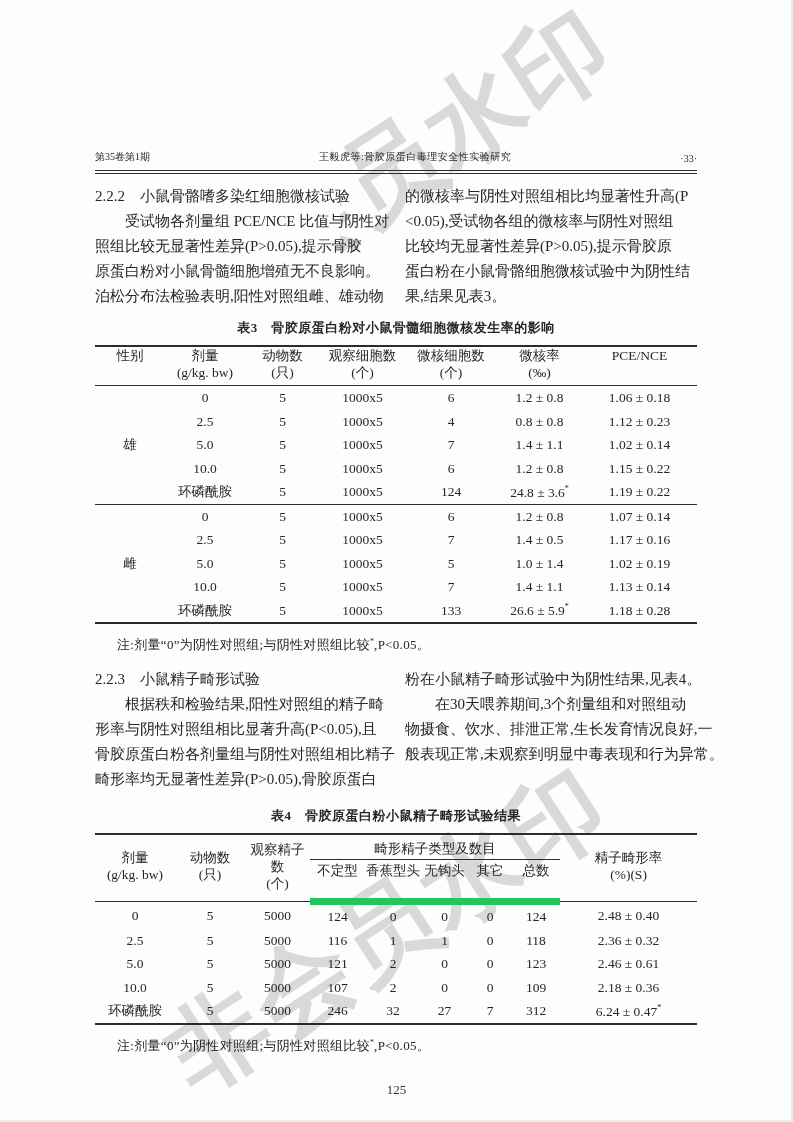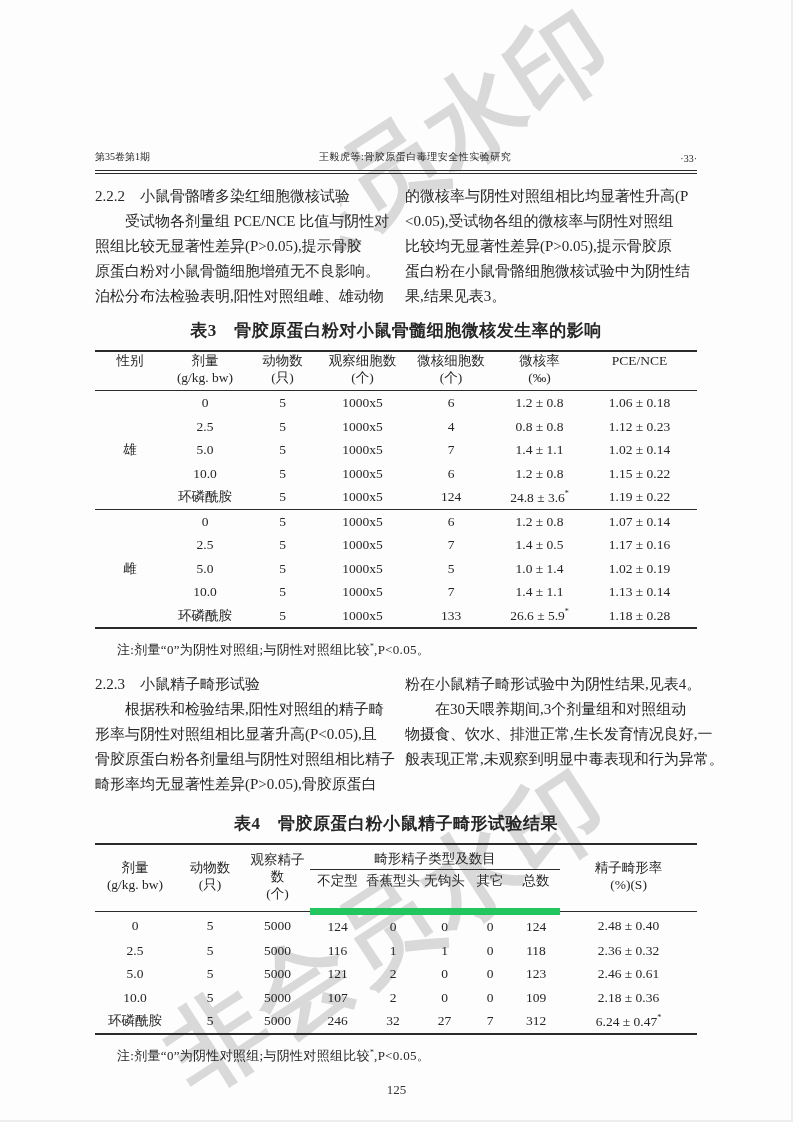--- a/index.html
+++ b/index.html
@@ -25,21 +25,21 @@
     transform:rotate(-33deg);transform-origin:left top;pointer-events:none;
   }
   
   .content{position:absolute;left:95px;top:150px;width:602px;}
   .pghead{display:flex;justify-content:space-between;align-items:flex-end;font-size:10px;}
   .pghead .c{letter-spacing:.5px;}
   .head-rule{margin-top:6px;height:2.4px;border-top:1.6px solid #2b2b2b;border-bottom:.8px solid #2b2b2b;}
   .twocol{display:flex;gap:16px;margin-top:10px;}
   .col{width:294px;font-size:15px;line-height:25px;}
   .col .tline{white-space:nowrap;}
-  .tbl-title{margin-top:10px;margin-bottom:8px;text-align:center;font-weight:bold;font-size:17px;letter-spacing:.5px;}
+  .tbl-title{margin-top:10px;margin-bottom:8px;text-align:center;font-weight:bold;font-size:13px;letter-spacing:.5px;}
   table{width:602px;table-layout:fixed;border-collapse:collapse;
         border-top:2px solid #2b2b2b;border-bottom:2px solid #2b2b2b;
         font-size:13.5px;}
   th,td{font-weight:normal;text-align:center;vertical-align:middle;padding:0;}
   thead .hl{line-height:17px;padding-top:0;}
   thead .hu{line-height:17px;padding-bottom:4px;}
   .t3 thead th{border-bottom:1px solid #2b2b2b;}
   .t3 tbody td,.t3 tbody th{height:23.5px;}
   .t3 tr.gsep td,.t3 tr.gsep th{border-top:1.6px solid #2b2b2b;}
   .t4 thead th.u2{border-bottom:1px solid #2b2b2b;}

